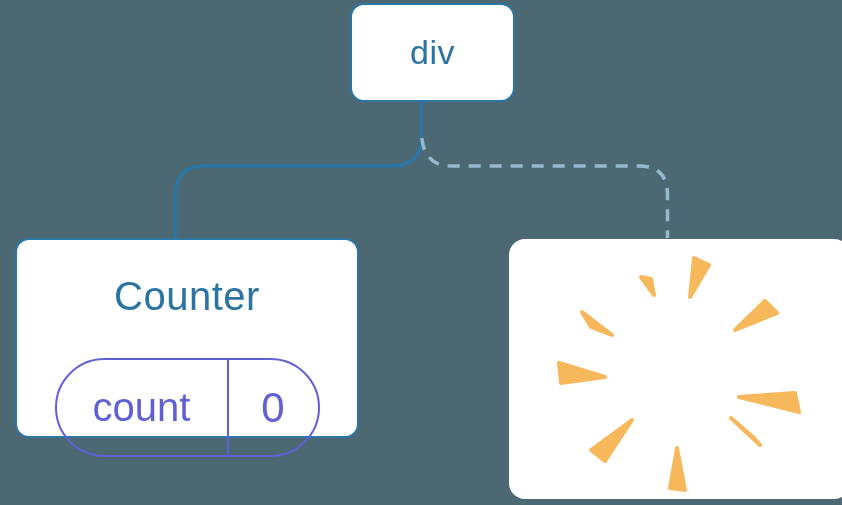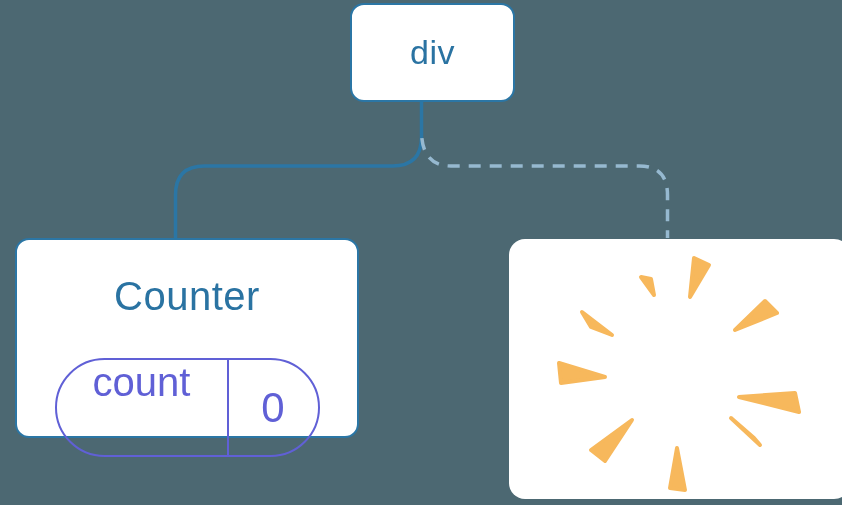--- a/index.html
+++ b/index.html
@@ -73,20 +73,21 @@
     border-radius: 52px;
     box-sizing: border-box;
     display: flex;
     align-items: stretch;
     color: var(--pill_purple, #6060d6);
   }
   .state-key-cell {
     width: 170px;
     border-right: 2.5px solid var(--pill_purple, #6060d6);
     display: flex;
+    align-items: center;
     justify-content: center;
     font-size: 40px;
   }
   .state-value-cell {
     flex: 1;
     display: flex;
     align-items: center;
     justify-content: center;
     font-size: 42px;
   }

